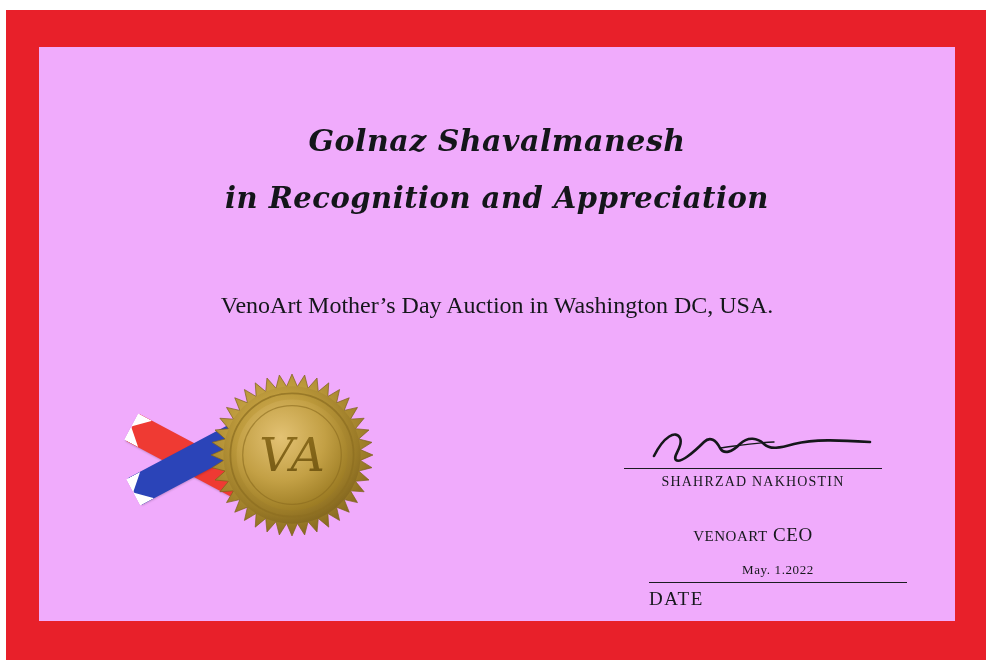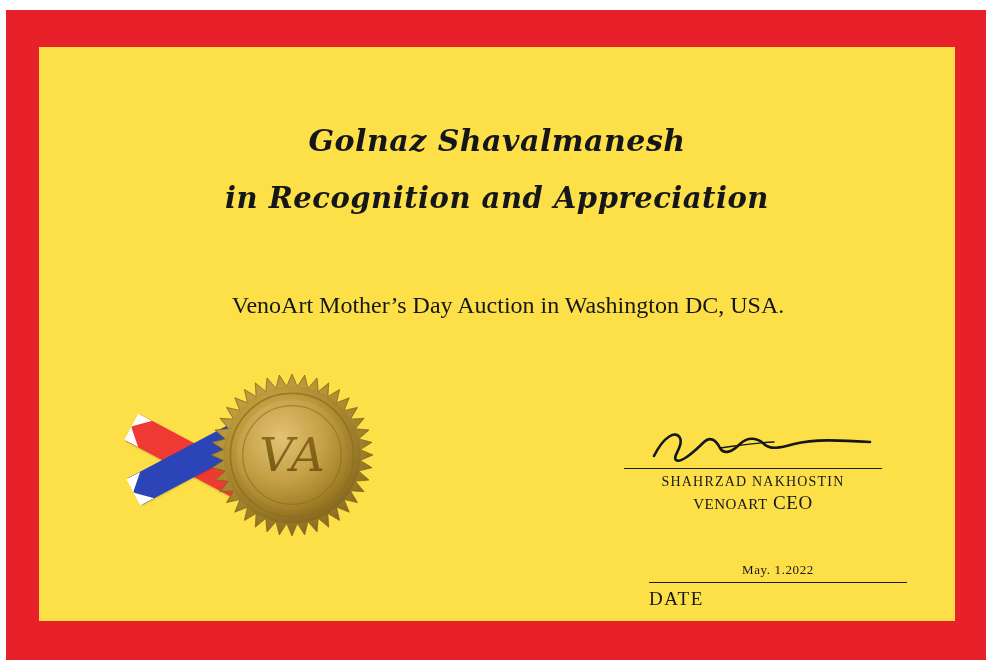--- a/index.html
+++ b/index.html
@@ -30,21 +30,21 @@
     width: 980px;
     height: 650px;
     background: #e8202a;
   }
   #inner-white {
     position: absolute;
     left: 39px;
     top: 47px;
     width: 916px;
     height: 574px;
-    background: #fde047;
+    background: #f0abfc;
   }
 
   
   .script-line {
     position: absolute;
     width: 100%;
     text-align: center;
     font-family: "DejaVu Serif", serif;
     font-style: italic;
     color: #14161a;
@@ -70,21 +70,20 @@
     font-family: "Liberation Serif", serif;
     white-space: nowrap;
   }
   #participation-line {
     top: 207px;
     font-size: 23px;
   }
   #event-line {
     top: 245px;
     font-size: 24px;
-    margin-left: 11px;
   }
 
   
   #seal-group {
     position: absolute;
     left: 85px;
     top: 310px;
     width: 270px;
     height: 225px;
   }
@@ -165,20 +164,21 @@
     font-family: "Liberation Serif", serif;
   }
   #signer-title {
     text-align: center;
     width: 258px;
     font-size: 19px;
     letter-spacing: 0.6px;
     color: #16181c;
     padding-top: 2px;
     font-family: "Liberation Serif", serif;
+    margin-top: 32px;
   }
   #signer-title .brand-small {
     font-size: 15px;
     letter-spacing: 0.5px;
   }
 
   #date-block {
     position: absolute;
     left: 610px;
     top: 515px;

